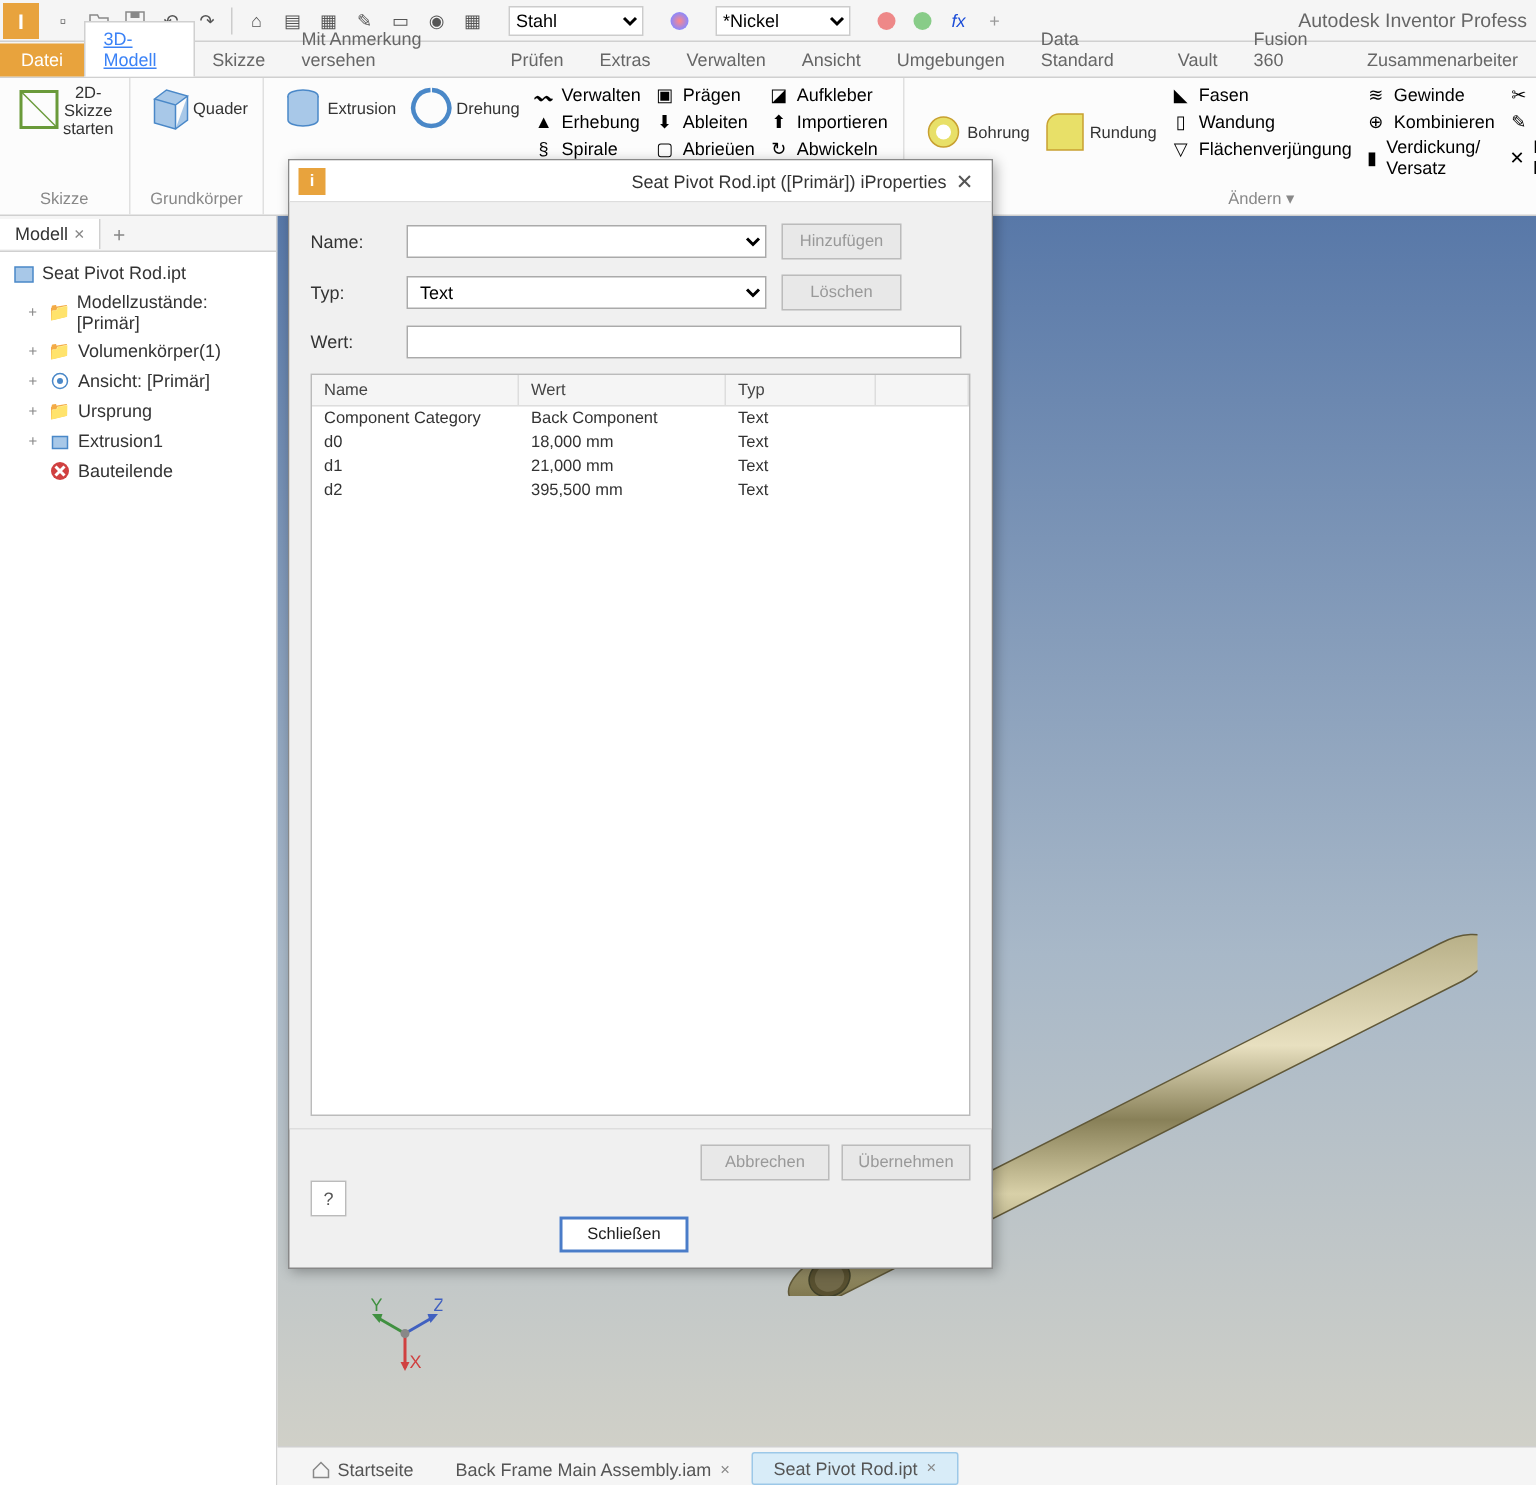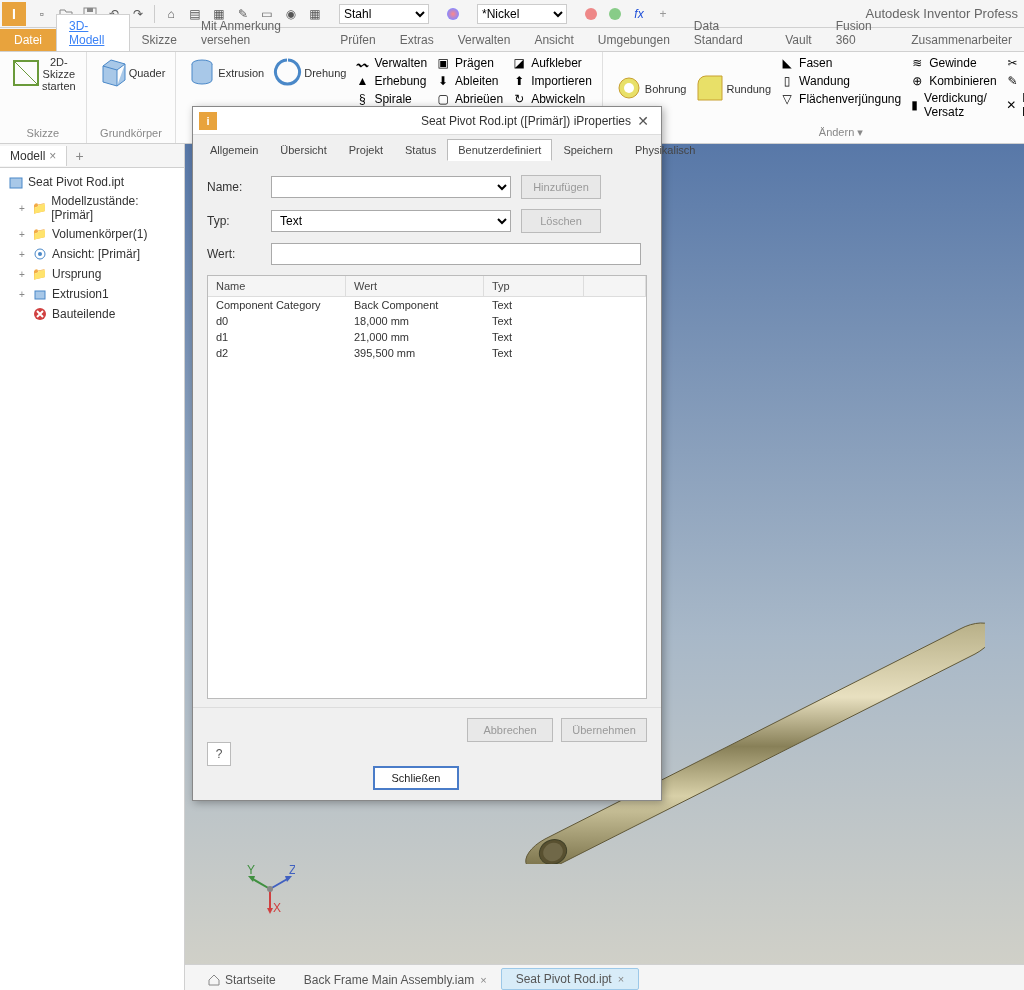--- a/index.html
+++ b/index.html
@@ -64,21 +64,21 @@
 .dialog-tabs { display: flex; background: #f0f0f0; padding: 4px 6px 0 6px; }
 .dtab { padding: 4px 10px; font-size: 11px; color: #444; cursor: pointer; border: 1px solid transparent; }
 .dtab.active { background: #fff; border: 1px solid #bbb; border-bottom: 1px solid #fff; }
 .dialog-body { background: #f0f0f0; padding: 14px 14px 8px 14px; }
 .form-row { display: flex; align-items: center; margin-bottom: 10px; }
 .form-label { width: 64px; font-size: 12px; color: #333; }
 .form-select, .form-input { height: 22px; border: 1px solid #aaa; background: #fff; font-size: 12px; padding: 0 4px; }
 .form-select { width: 240px; }
 .form-input { width: 370px; }
 .form-btn { width: 80px; height: 24px; margin-left: 10px; border: 1px solid #bbb; background: #e8e8e8; font-size: 11px; color: #999; cursor: default; }
-.props-table { border: 1px solid #bbb; background: #fff; height: 424px; overflow: auto; }
+.props-table { border: 1px solid #bbb; background: #fff; height: 495px; overflow: auto; }
 .props-header { display: flex; background: #f5f5f5; border-bottom: 1px solid #ddd; }
 .props-header > div { padding: 4px 8px; font-size: 11px; color: #444; border-right: 1px solid #ddd; }
 .ph-name { width: 138px; } .ph-wert { width: 138px; } .ph-typ { width: 100px; }
 .props-row { display: flex; }
 .props-row > div { padding: 2px 8px; font-size: 11px; color: #333; }
 .dialog-footer { display: flex; align-items: center; padding: 10px 14px; border-top: 1px solid #ddd; }
 .help-btn { width: 24px; height: 24px; border: 1px solid #bbb; background: #fff; display: flex; align-items: center; justify-content: center; cursor: pointer; color: #555; }
 .footer-btns { margin-left: auto; display: flex; gap: 8px; }
 .dbtn { width: 86px; height: 24px; border: 1px solid #bbb; background: #e8e8e8; font-size: 11px; cursor: pointer; }
 .dbtn.primary { border: 2px solid #4a7cc8; background: #fff; color: #222; margin-top: 48px; }
@@ -417,29 +417,20 @@
     <span class="btab-close">×</span>
   </div>
 </div>
 
 <div class="dialog">
   <div class="dialog-title">
     <div class="dialog-title-icon">i</div>
     <div class="dialog-title-text">Seat Pivot Rod.ipt ([Primär]) iProperties</div>
     <div class="dialog-close">✕</div>
   </div>
-  <div class="dialog-tabs">
-    <div class="dtab">Allgemein</div>
-    <div class="dtab">Übersicht</div>
-    <div class="dtab">Projekt</div>
-    <div class="dtab">Status</div>
-    <div class="dtab active">Benutzerdefiniert</div>
-    <div class="dtab">Speichern</div>
-    <div class="dtab">Physikalisch</div>
-  </div>
   <div class="dialog-body">
     <div class="form-row">
       <div class="form-label">Name:</div>
       <select class="form-select"></select>
       <button class="form-btn">Hinzufügen</button>
     </div>
     <div class="form-row">
       <div class="form-label">Typ:</div>
       <select class="form-select"><option>Text</option></select>
       <button class="form-btn">Löschen</button>

